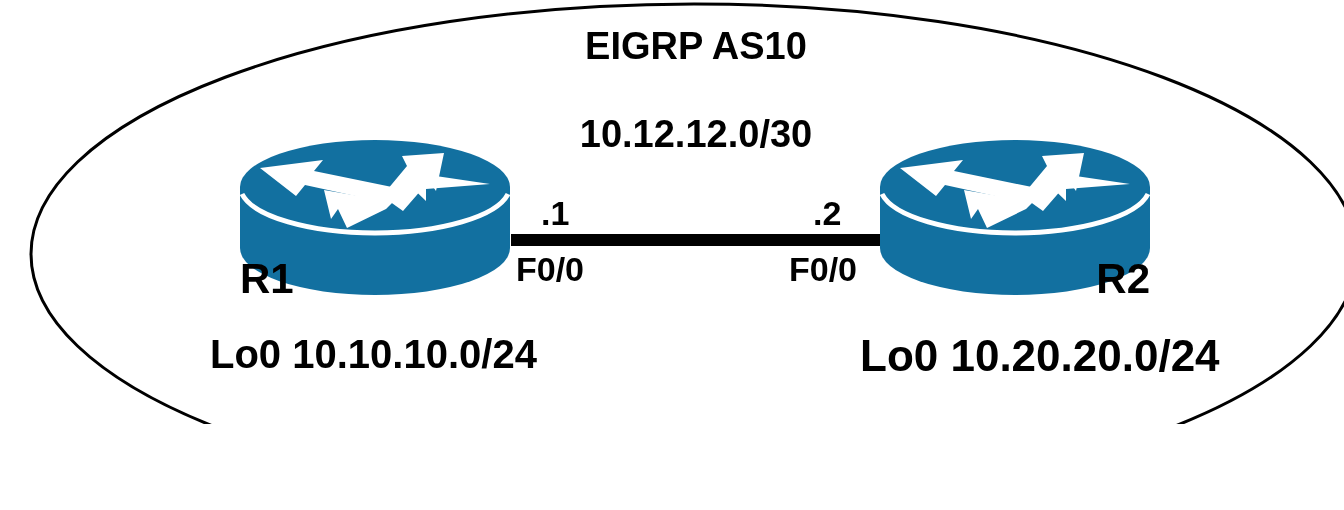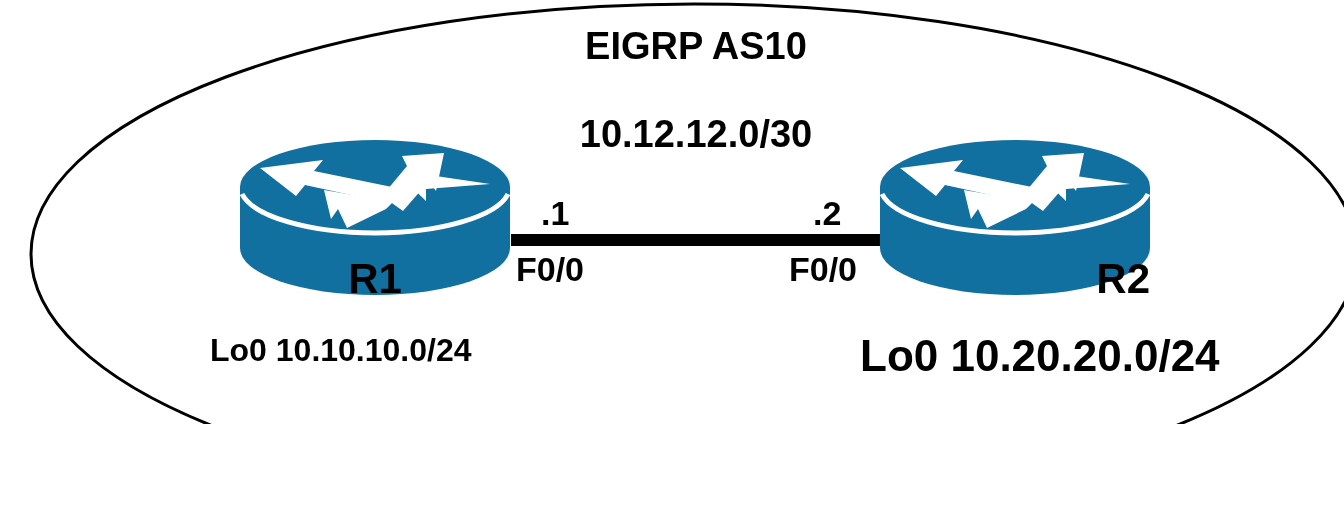--- a/index.html
+++ b/index.html
@@ -66,34 +66,34 @@
   }
   #r2-intf-label {
     left: 765px;
     top: 252px;
     font-size: 34px;
   }
   #r1-name {
     left: 216px;
     top: 258px;
     width: 270px;
-    text-align: center;
+    text-align: left;
     font-size: 42px;
   }
   #r2-name {
     left: 856px;
     top: 258px;
     width: 270px;
     text-align: right;
     font-size: 42px;
   }
   #r1-loopback-label {
     left: 186px;
     top: 334px;
-    font-size: 32px;
+    font-size: 40px;
   }
   #r2-loopback-label {
     left: 836px;
     top: 334px;
     font-size: 44px;
   }
 </style>
 </head>
 <body>
 

